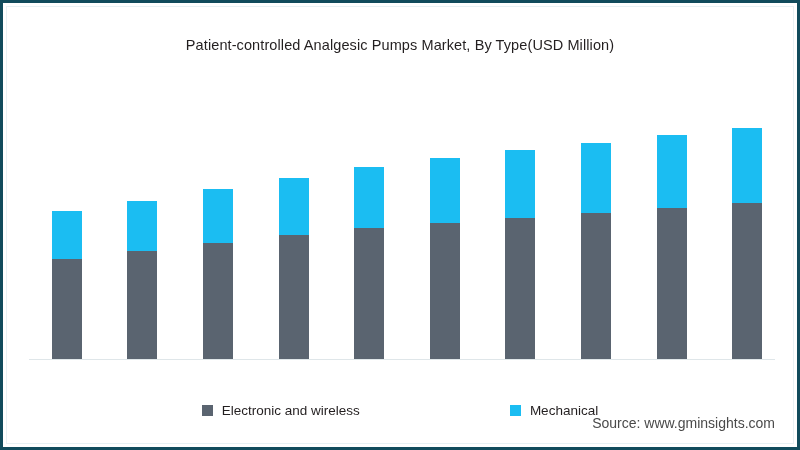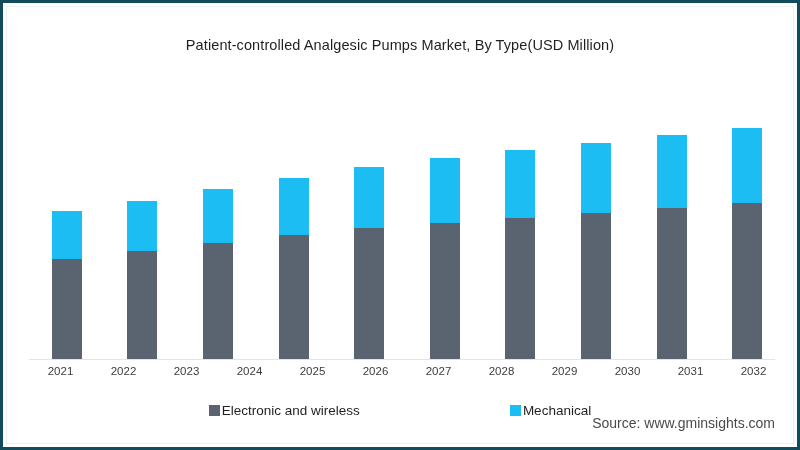--- a/index.html
+++ b/index.html
@@ -91,21 +91,21 @@
   #legend {
     position: absolute;
     top: 396px; left: 0; right: 0;
     display: flex;
     justify-content: center;
     gap: 150px;
   }
   .legend-item {
     display: flex;
     align-items: center;
-    gap: 2px;
+    gap: 9px;
   }
   .legend-swatch {
     width: 11px; height: 11px;
     flex: none;
   }
   .legend-label {
     font-size: 13.5px;
     color: #231f20;
     white-space: nowrap;
   }
@@ -185,34 +185,20 @@
             <div class="bar-stack">
               <div class="seg-top" style="height: 75.2769px; background: rgb(27, 189, 242);"></div>
               <div class="seg-bottom" style="height: 155.723px; background: rgb(90, 100, 112);"></div>
             </div>
           </div>
         </div>
     </div>
 
     <div id="axis-line"></div>
 
-    <div id="xaxis">
-        <div class="tick-label">2021</div>
-        <div class="tick-label">2022</div>
-        <div class="tick-label">2023</div>
-        <div class="tick-label">2024</div>
-        <div class="tick-label">2025</div>
-        <div class="tick-label">2026</div>
-        <div class="tick-label">2027</div>
-        <div class="tick-label">2028</div>
-        <div class="tick-label">2029</div>
-        <div class="tick-label">2030</div>
-        <div class="tick-label">2031</div>
-        <div class="tick-label">2032</div>
-      </div>
 
     <div id="legend">
         <div class="legend-item">
           <span class="legend-swatch" style="background: rgb(90, 100, 112);"></span>
           <span class="legend-label">Electronic and wireless</span>
         </div>
         <div class="legend-item">
           <span class="legend-swatch" style="background: rgb(27, 189, 242);"></span>
           <span class="legend-label">Mechanical</span>
         </div>

